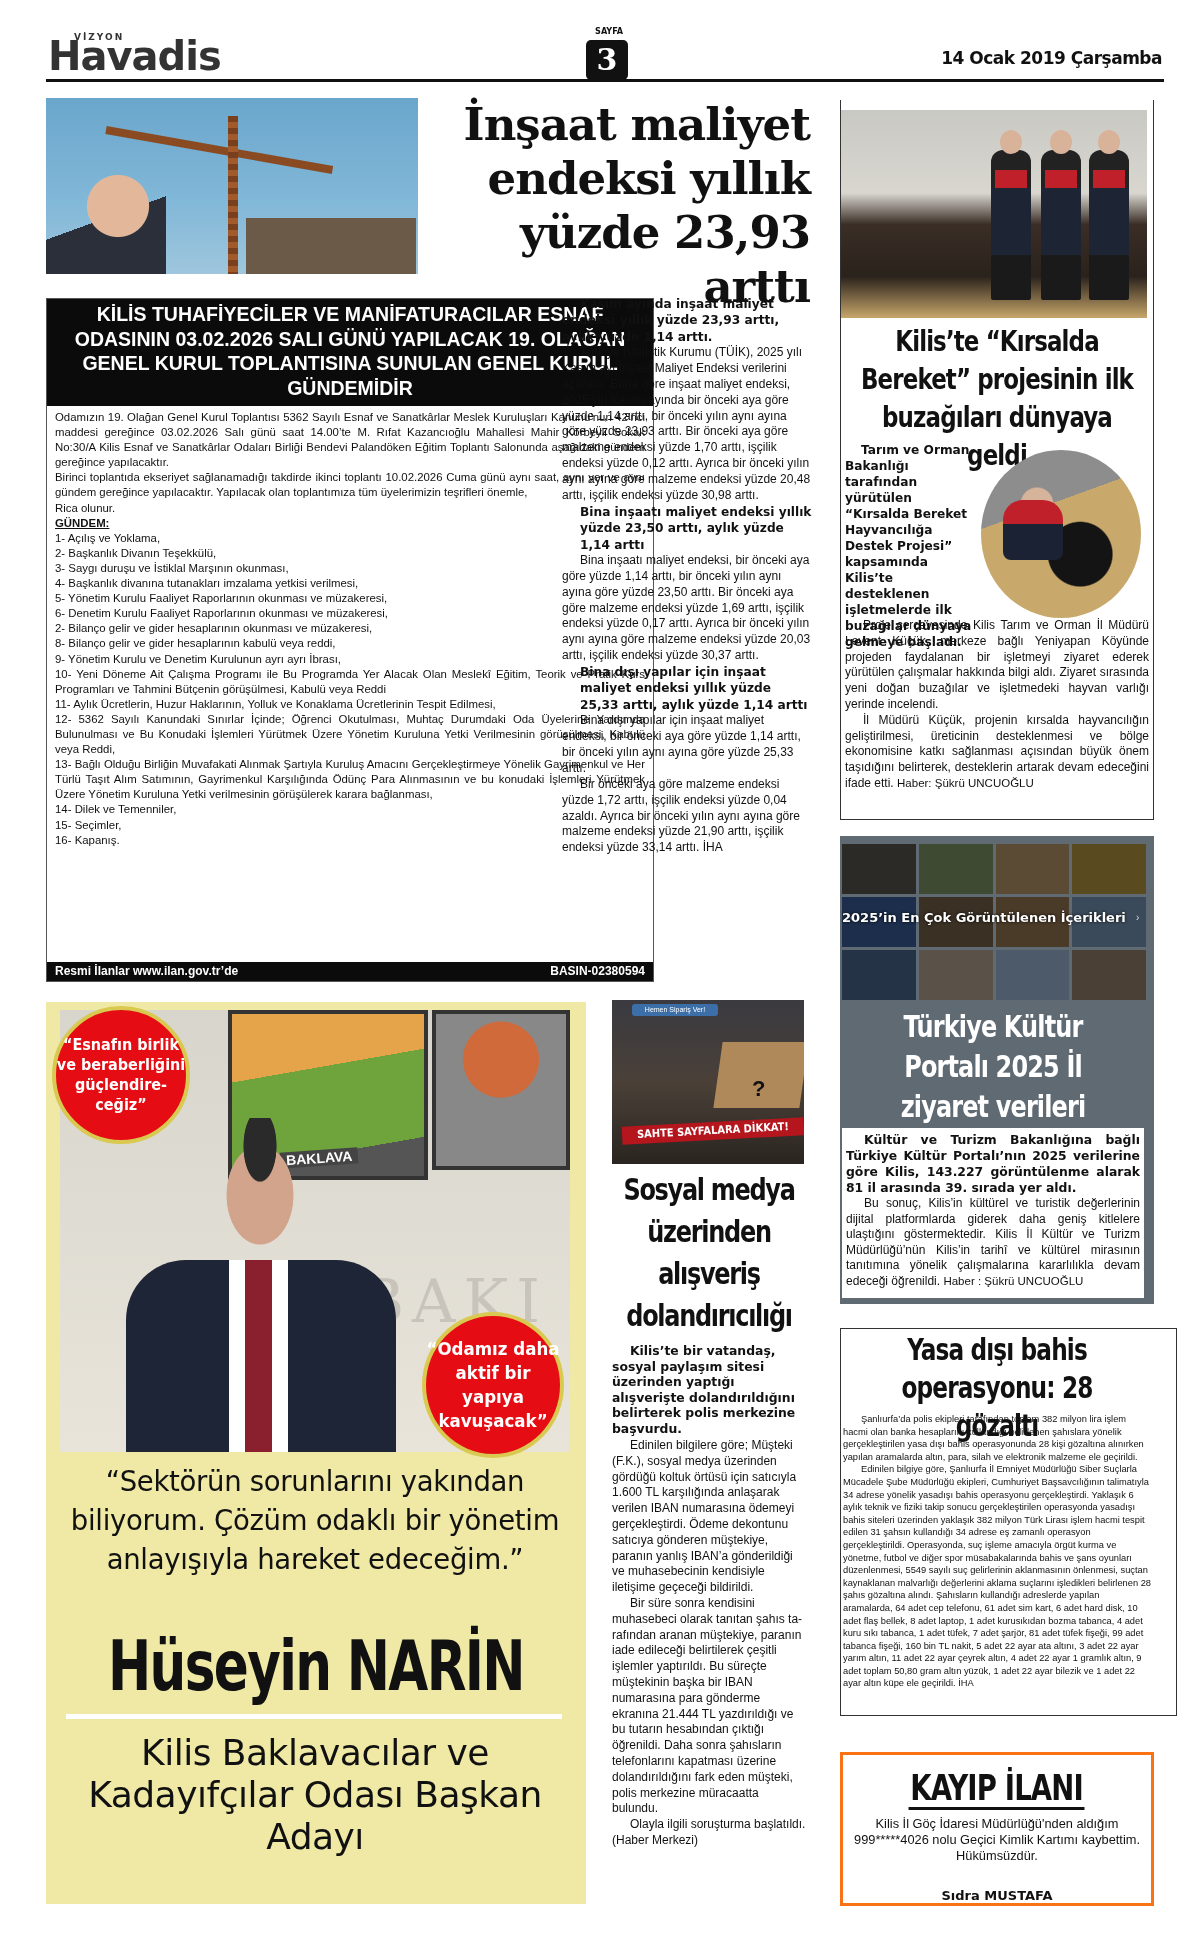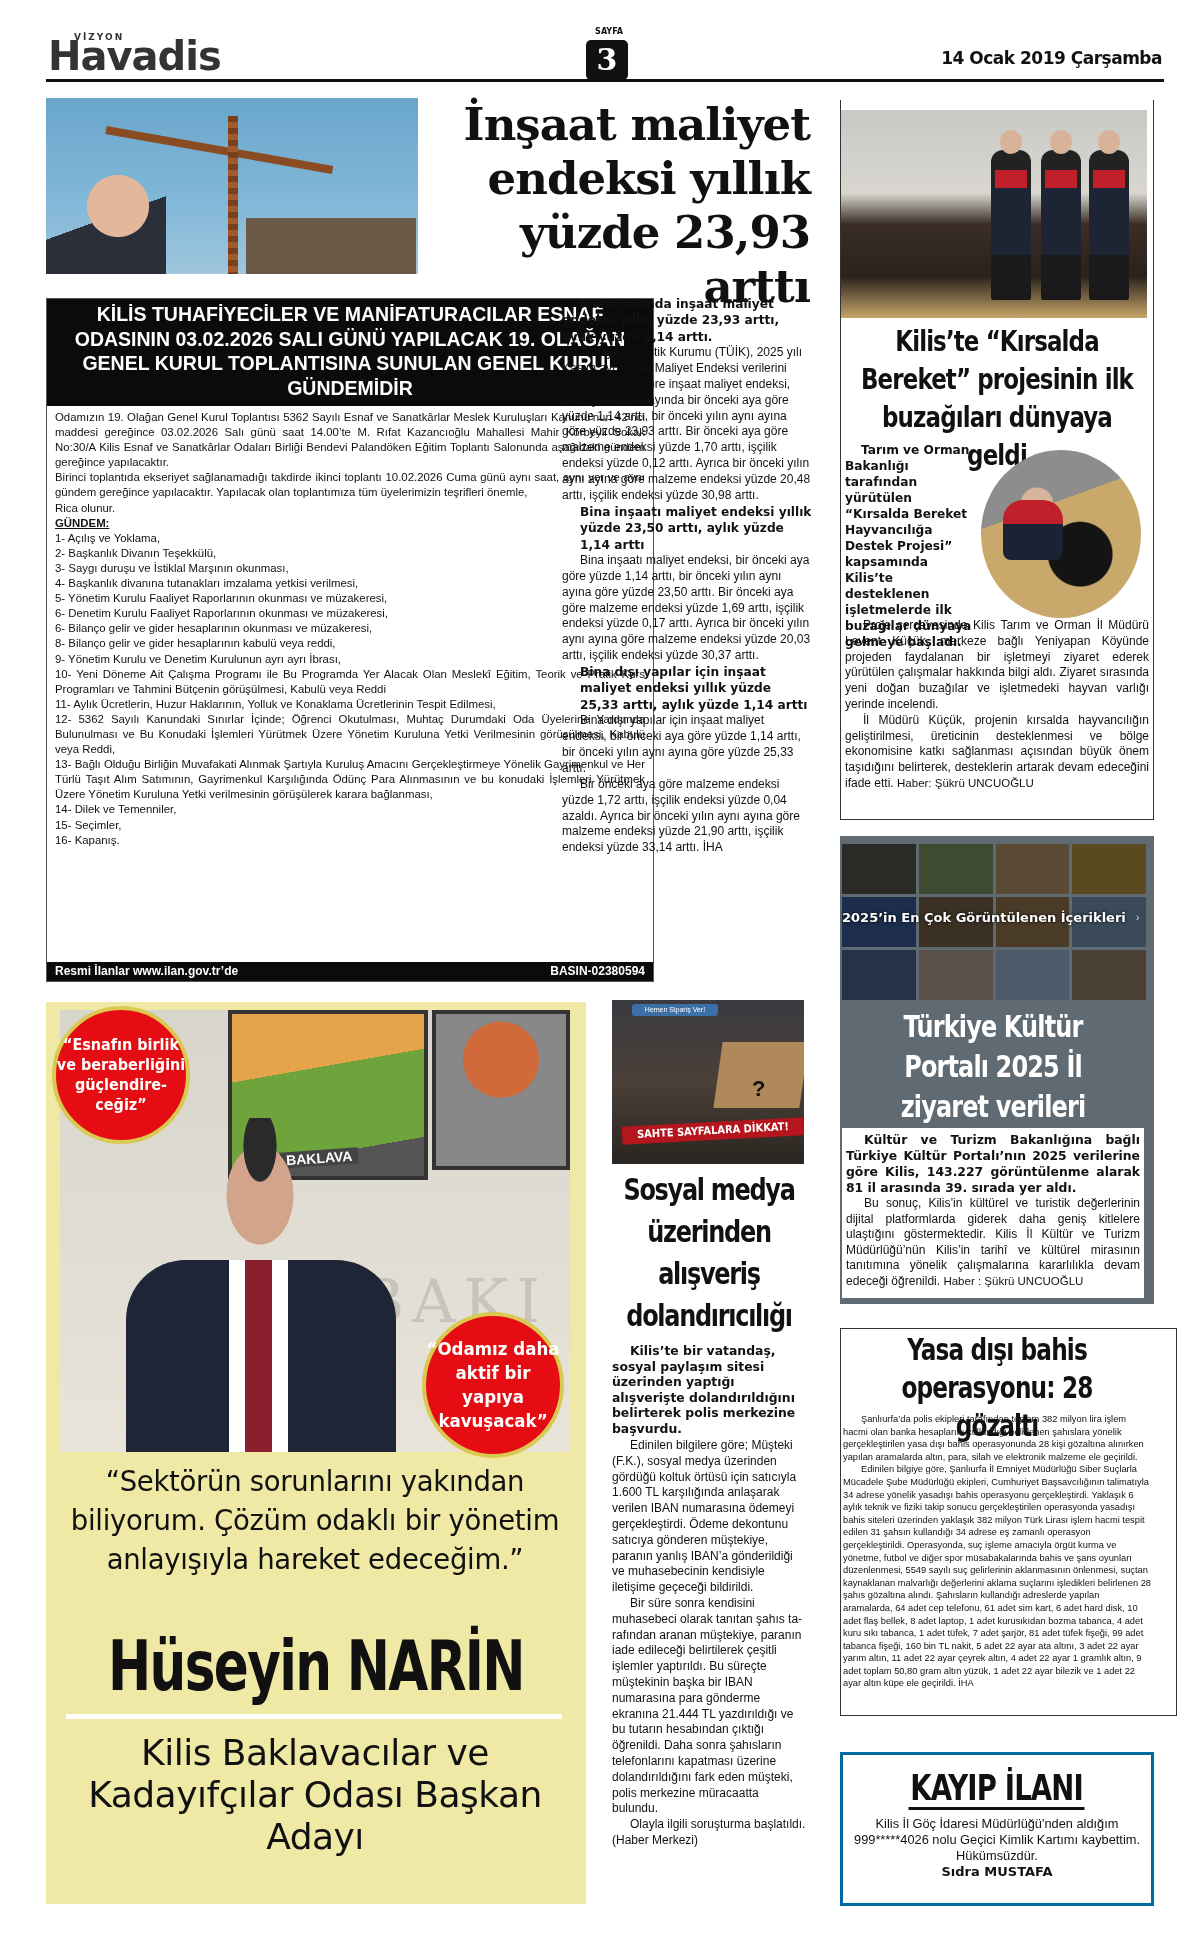--- a/index.html
+++ b/index.html
@@ -65,24 +65,24 @@
   .culture-text .lead { font-weight: bold; font-family: "DejaVu Sans", sans-serif; font-size: 12.4px; line-height: 16px; text-indent: 18px; }
   .culture-text p { text-indent: 18px; }
 
   
   .box-bet { position: absolute; left: 840px; top: 1328px; width: 337px; height: 388px; border: 1px solid #333; }
   .headline-bet { position: absolute; left: 0; top: 2px; width: 312px; text-align: center; font-family: "DejaVu Sans Condensed", "DejaVu Sans", sans-serif; font-weight: bold; font-size: 30px; line-height: 38px; letter-spacing: -1px; transform: scaleX(0.86); }
   .bet-body { position: absolute; left: 2px; top: 84px; width: 308px; font-size: 9.3px; line-height: 12.6px; }
   .bet-body p { text-indent: 18px; }
 
   
-  .box-lost { position: absolute; left: 840px; top: 1752px; width: 314px; height: 154px; border: 3px solid #0369a1; text-align: center; }
+  .box-lost { position: absolute; left: 840px; top: 1752px; width: 314px; height: 154px; border: 3px solid #f97316; text-align: center; }
   .lost-title { display: inline-block; margin-top: 14px; font-family: "DejaVu Sans Condensed", "DejaVu Sans", sans-serif; font-weight: bold; font-size: 36px; line-height: 38px; letter-spacing: -1px; border-bottom: 3px solid #111; padding: 0 2px; transform: scaleX(0.85); }
   .lost-body { margin-top: 6px; font-size: 12.8px; line-height: 16px; padding: 0 6px; }
-  .lost-name { font-weight: bold; font-family: "DejaVu Sans", sans-serif; font-size: 13px; }
+  .lost-name { font-weight: bold; font-family: "DejaVu Sans", sans-serif; font-size: 13px; margin-top: 24px; }
 
   
   .img-scam { position: absolute; left: 612px; top: 1000px; width: 192px; height: 164px; background: linear-gradient(180deg, #3a3a40 0%, #4a4038 50%, #2a2520 100%); overflow: hidden; }
   .img-scam .box { position: absolute; left: 106px; top: 42px; width: 86px; height: 66px; background: #b0895a; transform: skewX(-8deg); }
   .img-scam .banner { position: absolute; left: 10px; top: 122px; width: 182px; height: 18px; background: #b5151d; color: #fff; font-weight: bold; font-size: 11px; line-height: 18px; text-align: center; transform: rotate(-3deg); font-family: "DejaVu Sans Condensed", "DejaVu Sans", sans-serif; }
   .img-scam .q { position: absolute; left: 140px; top: 76px; color: #111; font-weight: bold; font-size: 22px; }
   .img-scam .order { position: absolute; left: 20px; top: 4px; width: 86px; height: 12px; background: #3c6fa8; color: #fff; font-size: 7px; line-height: 12px; text-align: center; border-radius: 3px; }
   .headline-scam { position: absolute; left: 606px; top: 1168px; width: 206px; text-align: center; font-family: "DejaVu Sans Condensed", "DejaVu Sans", sans-serif; font-weight: bold; font-size: 31px; line-height: 42px; letter-spacing: -1.5px; transform: scaleX(0.86); }
   .scam-lead { position: absolute; left: 612px; top: 1343px; width: 198px; font-weight: bold; font-family: "DejaVu Sans", sans-serif; font-size: 12.4px; line-height: 15.5px; }
   .scam-lead span { padding-left: 18px; }
@@ -134,21 +134,21 @@
     <div>Birinci toplantıda ekseriyet sağlanamadığı takdirde ikinci toplantı 10.02.2026 Cuma günü aynı saat, aynı yer ve aynı gündem gereğince yapılacaktır. Yapılacak olan toplantımıza tüm üyelerimizin teşrifleri önemle,</div>
     <div>Rica olunur.</div>
     <div class="gundem">GÜNDEM:</div>
     <div id="agenda-list">
         <div>1- Açılış ve Yoklama,</div>
         <div>2- Başkanlık Divanın Teşekkülü,</div>
         <div>3- Saygı duruşu ve İstiklal Marşının okunması,</div>
         <div>4- Başkanlık divanına tutanakları imzalama yetkisi verilmesi,</div>
         <div>5- Yönetim Kurulu Faaliyet Raporlarının okunması ve müzakeresi,</div>
         <div>6- Denetim Kurulu Faaliyet Raporlarının okunması ve müzakeresi,</div>
-        <div>6- Bilanço gelir ve gider hesaplarının okunması ve müzakeresi,</div>
+        <div>2- Bilanço gelir ve gider hesaplarının okunması ve müzakeresi,</div>
         <div>8- Bilanço gelir ve gider hesaplarının kabulü veya reddi,</div>
         <div>9- Yönetim Kurulu ve Denetim Kurulunun ayrı ayrı İbrası,</div>
         <div>10- Yeni Döneme Ait Çalışma Programı ile Bu Programda Yer Alacak Olan Meslekî Eğitim, Teorik ve Pratik Kurs Programları ve Tahmini Bütçenin görüşülmesi, Kabulü veya Reddi</div>
         <div>11- Aylık Ücretlerin, Huzur Haklarının, Yolluk ve Konaklama Ücretlerinin Tespit Edilmesi,</div>
         <div>12- 5362 Sayılı Kanundaki Sınırlar İçinde; Öğrenci Okutulması, Muhtaç Durumdaki Oda Üyelerine Yardımda Bulunulması ve Bu Konudaki İşlemleri Yürütmek Üzere Yönetim Kuruluna Yetki Verilmesinin görüşülmesi, Kabulü veya Reddi,</div>
         <div>13- Bağlı Olduğu Birliğin Muvafakati Alınmak Şartıyla Kuruluş Amacını Gerçekleştirmeye Yönelik Gayrimenkul ve Her Türlü Taşıt Alım Satımının, Gayrimenkul Karşılığında Ödünç Para Alınmasının ve bu konudaki İşlemleri Yürütmek Üzere Yönetim Kuruluna Yetki verilmesinin görüşülerek karara bağlanması,</div>
         <div>14- Dilek ve Temenniler,</div>
         <div>15- Seçimler,</div>
         <div>16- Kapanış.</div>
       </div>

